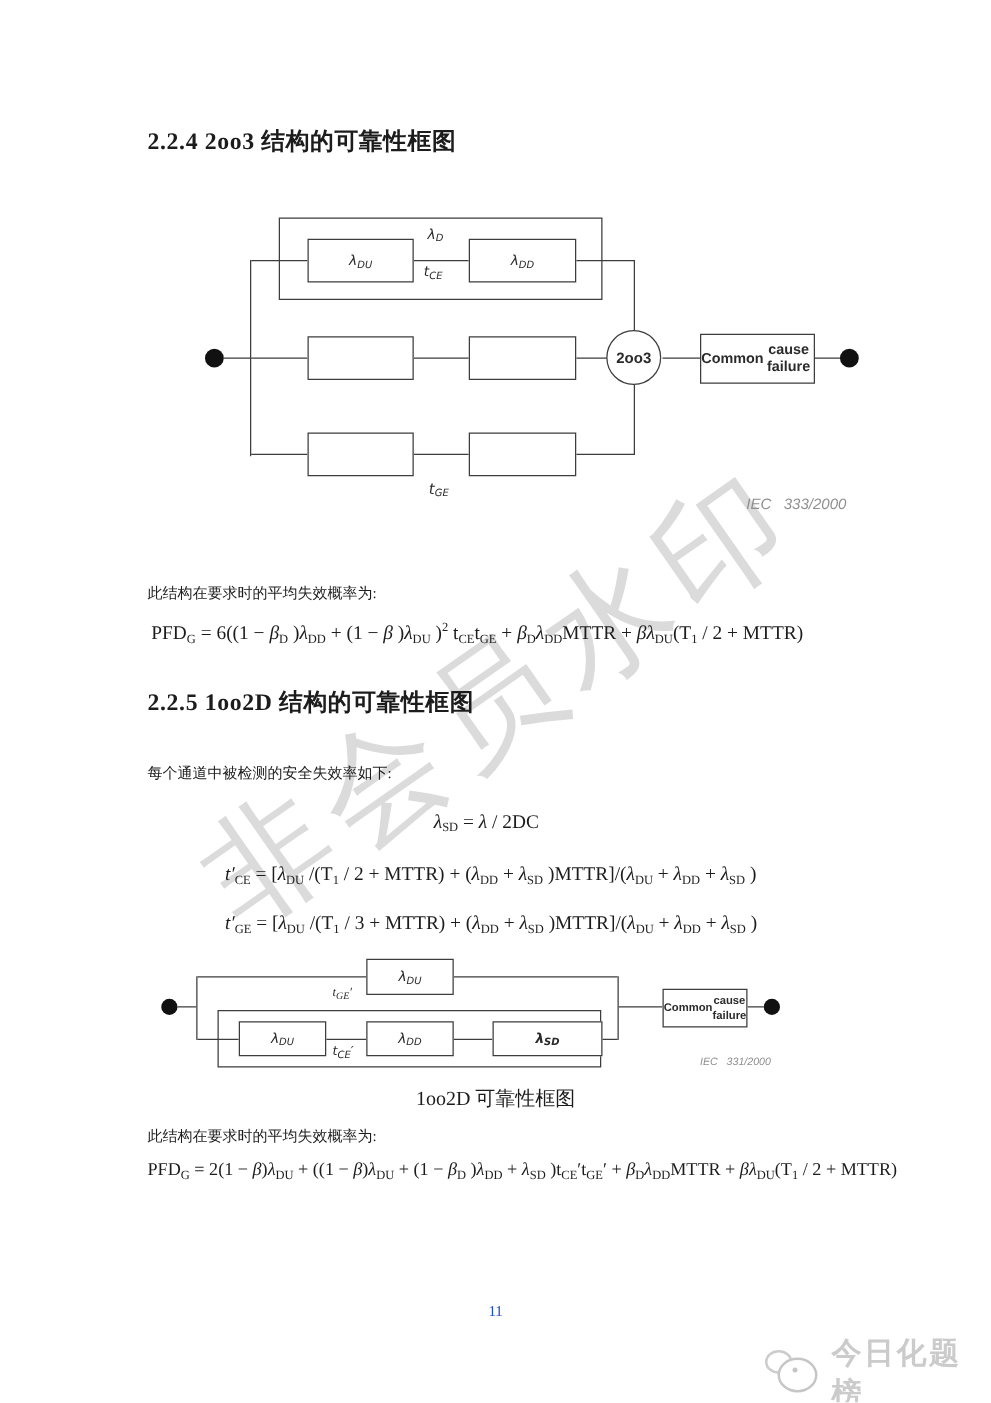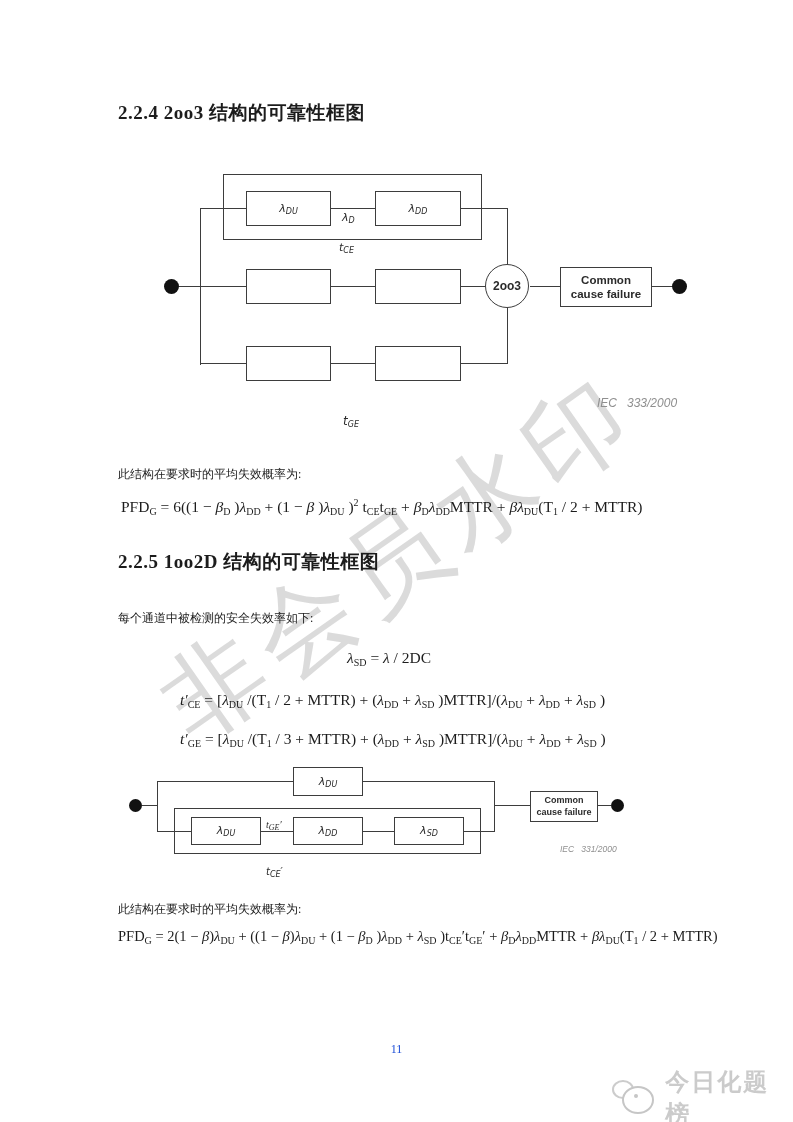--- a/index.html
+++ b/index.html
@@ -26,27 +26,27 @@
 
   
   .ln   { position:absolute; background:#3d3d3d; }
   .bx   { position:absolute; border:1.2px solid #3d3d3d; background:#fff; box-sizing:border-box; }
   .ghost{ background:transparent; }
   .lbx  { display:flex; align-items:center; justify-content:center; }
   .dot  { position:absolute; background:#111; border-radius:50%; }
   .circ { position:absolute; border:1.2px solid #3d3d3d; border-radius:50%; background:#fff;
           box-sizing:border-box; display:flex; align-items:center; justify-content:center;
           font-family:"Liberation Sans", sans-serif; font-size:12px; font-weight:600; color:#2b2b2b; }
-  .ccf  { display:flex; flex-direction:column; align-items:center; justify-content:center;
+  .ccf  { display:flex; flex-direction:row; align-items:center; justify-content:center;
           font-family:"Liberation Sans", sans-serif; font-weight:bold; color:#2b2b2b;
           text-align:center; line-height:1.25; }
   .ccf1 { font-size:11.5px; }
   .ccf2 { font-size:9px; }
   .dlab { position:absolute; font-family:"DejaVu Sans", sans-serif; font-style:italic;
-          font-size:11px; color:#2b2b2b; white-space:nowrap;margin-top:30px; }
+          font-size:11px; color:#2b2b2b; white-space:nowrap; }
   .dlab sub { font-size:8px; vertical-align:-2px; font-style:italic; }
   .dlab em { font-style:italic; }
   .boxlab { font-family:"DejaVu Sans", sans-serif; font-style:italic; font-size:11px; color:#2b2b2b; }
   .boxlab sub { font-size:8px; vertical-align:-2px; }
   .iec  { position:absolute; font-family:"Liberation Sans", sans-serif; font-style:italic;
           font-size:12px; color:#8f8f8f; white-space:pre; }
 
   .pagenum { position:absolute; left:0; top:1042px; width:793px; text-align:center;
              font-size:12px; color:#1d4ed8; }
 
@@ -148,36 +148,37 @@
 
     <div class="bx lbx" style="left:293px;top:767px;width:70px;height:29px;">
       <span class="boxlab"><em>λ</em><sub>DU</sub></span>
     </div>
     <div class="bx lbx" style="left:191px;top:817px;width:70px;height:28px;">
       <span class="boxlab"><em>λ</em><sub>DU</sub></span>
     </div>
     <div class="bx lbx" style="left:293px;top:817px;width:70px;height:28px;">
       <span class="boxlab"><em>λ</em><sub>DD</sub></span>
     </div>
-    <div class="bx lbx" style="left:394px;top:817px;width:70px;height:28px;">
+    <div class="bx lbx" style="left:394px;top:817px;width:88px;height:28px;font-weight:bold;">
       <span class="boxlab"><em>λ</em><sub>SD</sub></span>
     </div>
     <div class="bx ccf ccf2" style="left:530px;top:791px;width:68px;height:31px;">
       <span>Common</span>
       <span>cause failure</span>
     </div>
 
     <div class="dot" style="left:129px;top:799px;width:13px;height:13px;"></div>
     <div class="dot" style="left:611px;top:799px;width:13px;height:13px;"></div>
 
     <div class="dlab" style="left:266px;top:789px;font-size:10px;font-family:Liberation Serif, serif;"><em>t</em><sub>GE</sub><span>′</span></div>
     <div class="dlab" style="left:266px;top:836px;font-size:10px;"><em>t</em><sub>CE</sub><span>′</span></div>
     <div class="iec" style="left:560px;top:844px;font-size:8.5px;">IEC   331/2000</div>
   </div>
 
+  <p class="caption" style="top:869px;">1oo2D 可靠性框图</p>
   <p class="para" style="top:901px;">此结构在要求时的平均失效概率为:</p>
   <div class="formula f-small" style="left:118px;top:929px;"><span>PFD</span><sub>G</sub><span> = 2(1 − </span><em>β</em><span>)</span><em>λ</em><sub>DU</sub><span> + ((1 − </span><em>β</em><span>)</span><em>λ</em><sub>DU</sub><span> + (1 − </span><em>β</em><sub>D</sub><span> )</span><em>λ</em><sub>DD</sub><span> + </span><em>λ</em><sub>SD</sub><span> )t</span><sub>CE</sub><span>′t</span><sub>GE</sub><span>′ + </span><em>β</em><sub>D</sub><em>λ</em><sub>DD</sub><span>MTTR + </span><em>βλ</em><sub>DU</sub><span>(T</span><sub>1</sub><span> / 2 + MTTR)</span></div>
 
   <div class="pagenum">11</div>
 
   <div class="logo">
     <span class="logo-icon">
       <span class="bub-s"></span>
       <span class="bub-b"></span>
       <span class="bub-dot"></span>

